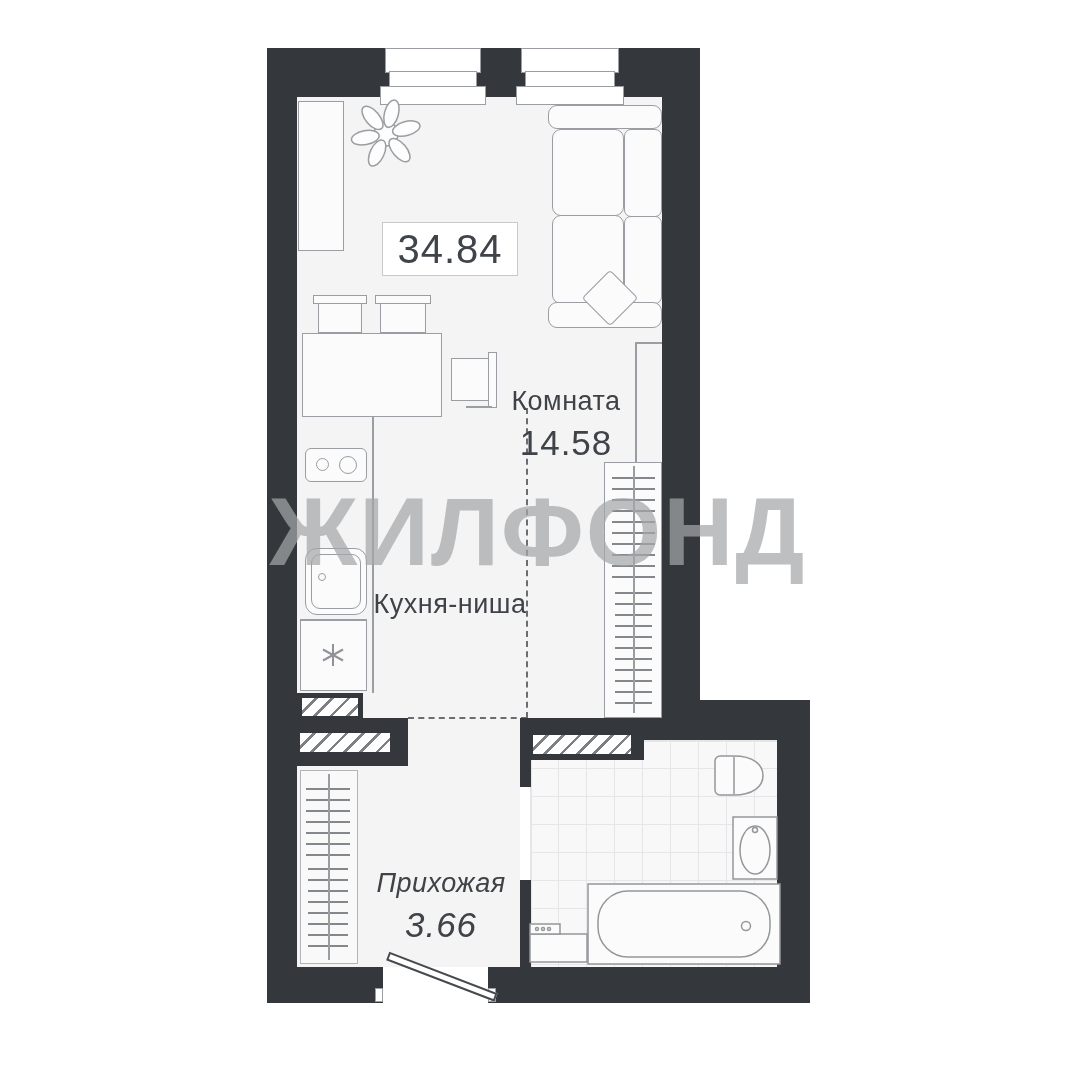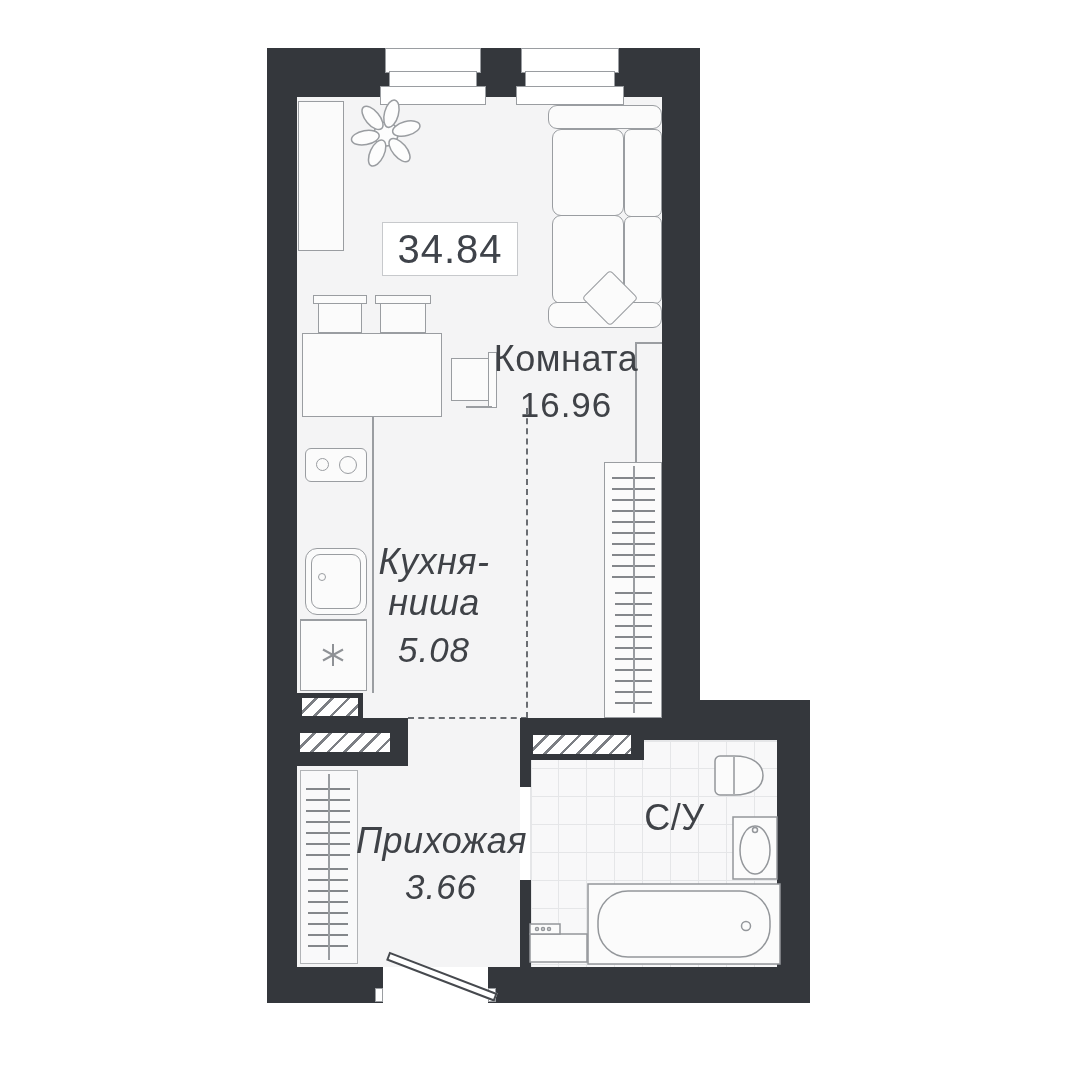--- a/index.html
+++ b/index.html
@@ -12,21 +12,21 @@
       repeating-linear-gradient(to right,#e5e6e8 0 1.5px,transparent 1.5px 28px),
       repeating-linear-gradient(to bottom,#e5e6e8 0 1.5px,transparent 1.5px 28px),#f8f8f9;}
   .hatch{position:absolute;background:repeating-linear-gradient(135deg,#ffffff 0 9px,#7c7f84 9px 11.5px);}
   .furn{position:absolute;border:1.5px solid #9a9da1;background:#fbfbfb;box-sizing:border-box;}
   .thin{position:absolute;background:#9a9da1;}
   .dash-v{position:absolute;width:0;border-left:2px dashed #6a6d72;}
   .dash-h{position:absolute;height:0;border-top:2px dashed #6a6d72;}
   .hangers{position:absolute;background:repeating-linear-gradient(to bottom,#84878b 0 2px,transparent 2px 11px);}
   .circle{position:absolute;border:1.5px solid #9a9da1;border-radius:50%;background:#fbfbfb;box-sizing:border-box;}
   .room-label{position:absolute;color:#3f4247;text-align:center;line-height:1.15;}
-  .room-name{font-size:36px;letter-spacing:.5px;}
+  .room-name{font-size:27px;letter-spacing:.5px;margin-top:48px;}
   .room-area{font-size:35px;margin-top:6px;letter-spacing:1px;}
   .win{position:absolute;background:#ffffff;border:1.5px solid #9a9da1;box-sizing:border-box;}
   #logo-flag{position:absolute;left:382px;top:153px;width:136px;height:69px;background:#9b9ea2;
      clip-path:polygon(0 27px,84px 4px,84px 14px,136px 0,136px 69px,0 69px);
      display:flex;align-items:flex-end;justify-content:center;}
   #logo-type{color:#ffffff;font-size:46px;line-height:1;padding-bottom:4px;letter-spacing:1px;}
   #area-box{position:absolute;left:382px;top:222px;width:136px;height:54px;background:#ffffff;
      border:1.5px solid #c7c9cc;box-sizing:border-box;display:flex;align-items:center;justify-content:center;
      font-size:40px;color:#3f434a;letter-spacing:1px;}
   #watermark{position:absolute;left:255px;top:474px;width:566px;height:116px;line-height:116px;
@@ -177,28 +177,27 @@
         <circle cx="21" cy="191" r="1.5"></circle>
     </g>
   </svg>
 
   <div id="area-box">
     <span>34.84</span>
   </div>
 
   <div class="room-label" style="left:486px;top:338px;width:160px;">
     <div class="room-name">Комната</div>
-    <div class="room-area">16.96</div>
-  </div>
-  <div class="room-label" style="left:344px;top:541px;width:180px;font-style:italic;">
+    <div class="room-area">14.58</div>
+  </div>
+  <div class="room-label" style="left:360px;top:541px;width:180px;">
     <div class="room-name">Кухня-ниша</div>
-    <div class="room-area">5.08</div>
   </div>
   <div class="room-label" style="left:356px;top:820px;width:170px;font-style:italic;">
     <div class="room-name">Прихожая</div>
     <div class="room-area">3.66</div>
   </div>
   <div class="room-label" style="left:602px;top:797px;width:145px;">
-    <div class="room-name">С/У</div>
-  </div>
-
+  </div>
+
+  <div id="watermark">ЖИЛФОНД</div>
 
 </div>
 
 </body></html>

